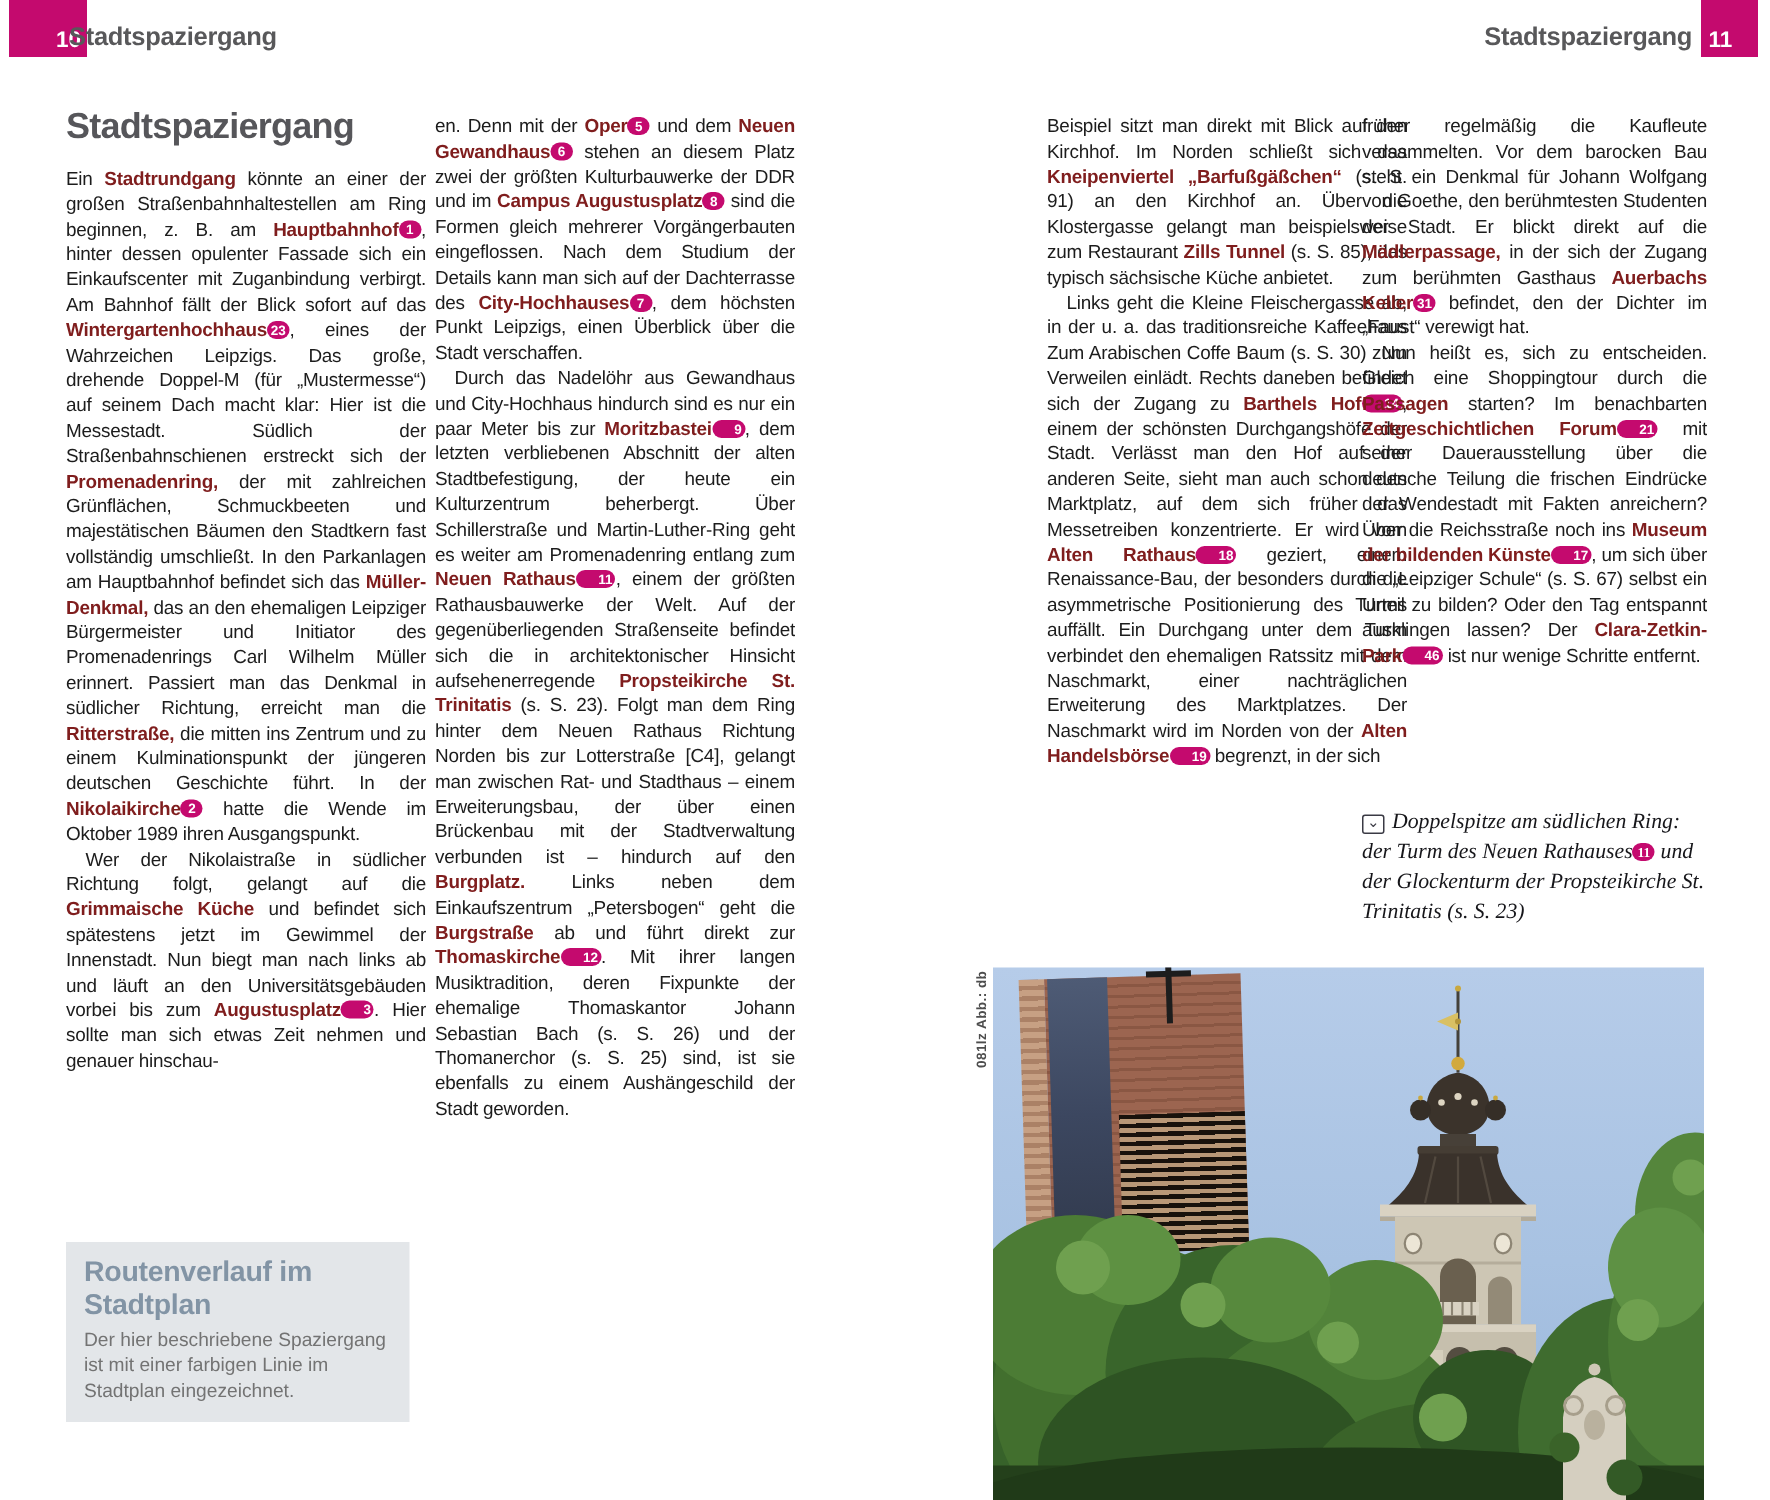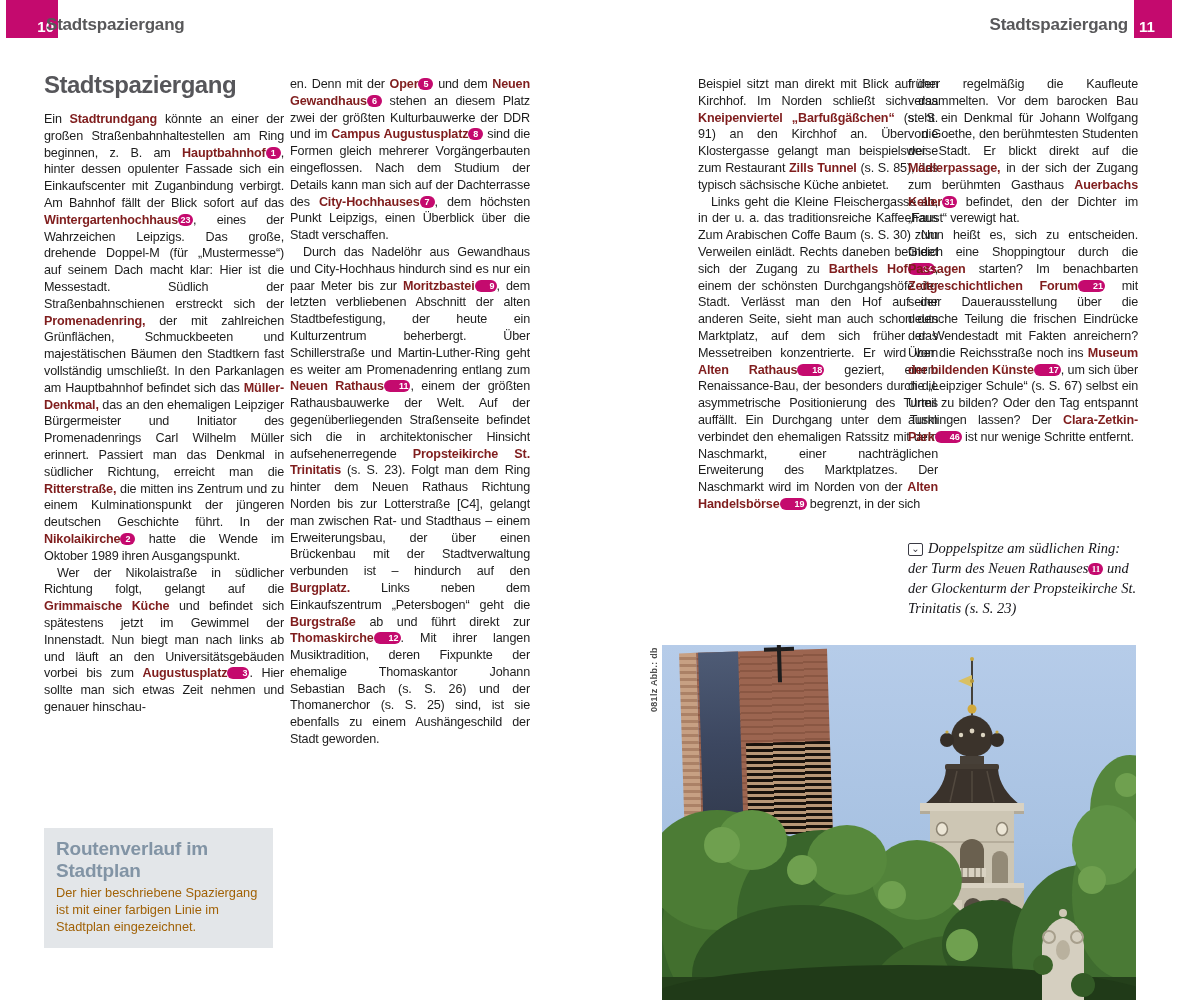--- a/index.html
+++ b/index.html
@@ -25,21 +25,21 @@
   .col p.ind{text-indent:13px;}
   h1{font-size:24px;line-height:26px;color:#56565a;margin:0 0 13px;letter-spacing:-0.5px;font-weight:bold;}
   b{color:#7f1d1d;}
   .badge{display:inline-block;background:#c40a6e;color:#fff;font-weight:bold;font-size:9px;
     line-height:12px;height:12px;min-width:15px;padding:0 2px;border-radius:7px;text-align:center;
     letter-spacing:0;vertical-align:1px;box-sizing:border-box;font-style:normal;}
   
   .infobox{position:absolute;left:44px;top:828px;width:229px;box-sizing:border-box;
     background:#e3e6e9;padding:10px 12px 13px;}
   .infobox-title{color:#8294a5;font-weight:bold;font-size:19px;margin:0 0 3px;letter-spacing:-0.2px;}
-  .infobox-text{font-size:12.8px;line-height:16.8px;color:#a16207;}
+  .infobox-text{font-size:12.8px;line-height:16.8px;color:#737373;}
   
   .caption{position:absolute;left:908px;top:538px;width:229px;
     font-family:"Liberation Serif","DejaVu Serif",serif;font-style:italic;
     font-size:14.5px;line-height:20px;color:#16161a;}
   .cap-marker{display:inline-flex;align-items:center;justify-content:center;width:13px;height:11px;
     border:1.2px solid #3a3a44;border-radius:2px;font-style:normal;font-size:10px;line-height:10px;
     margin-right:5px;vertical-align:1px;color:#3a3a44;font-family:"DejaVu Sans",sans-serif;}
   
   .credit{position:absolute;left:649px;top:712px;transform:rotate(-90deg);transform-origin:0 0;
     font-size:9px;font-weight:bold;color:#4d4d4d;white-space:nowrap;letter-spacing:0.3px;}

